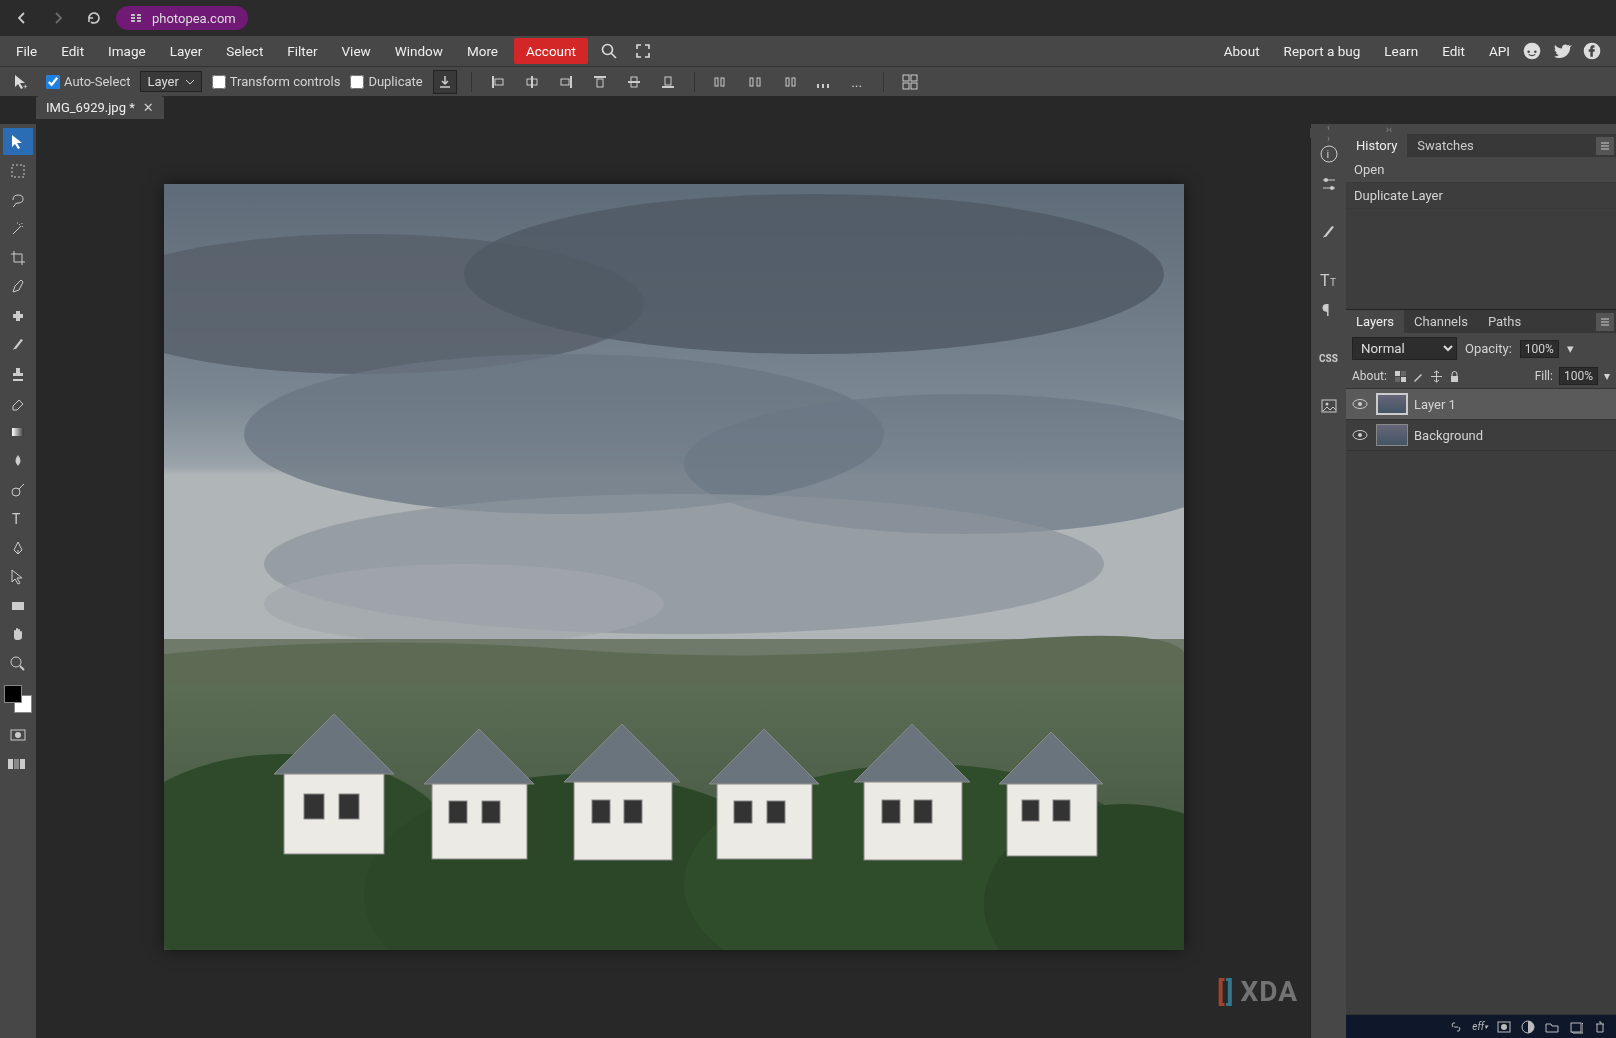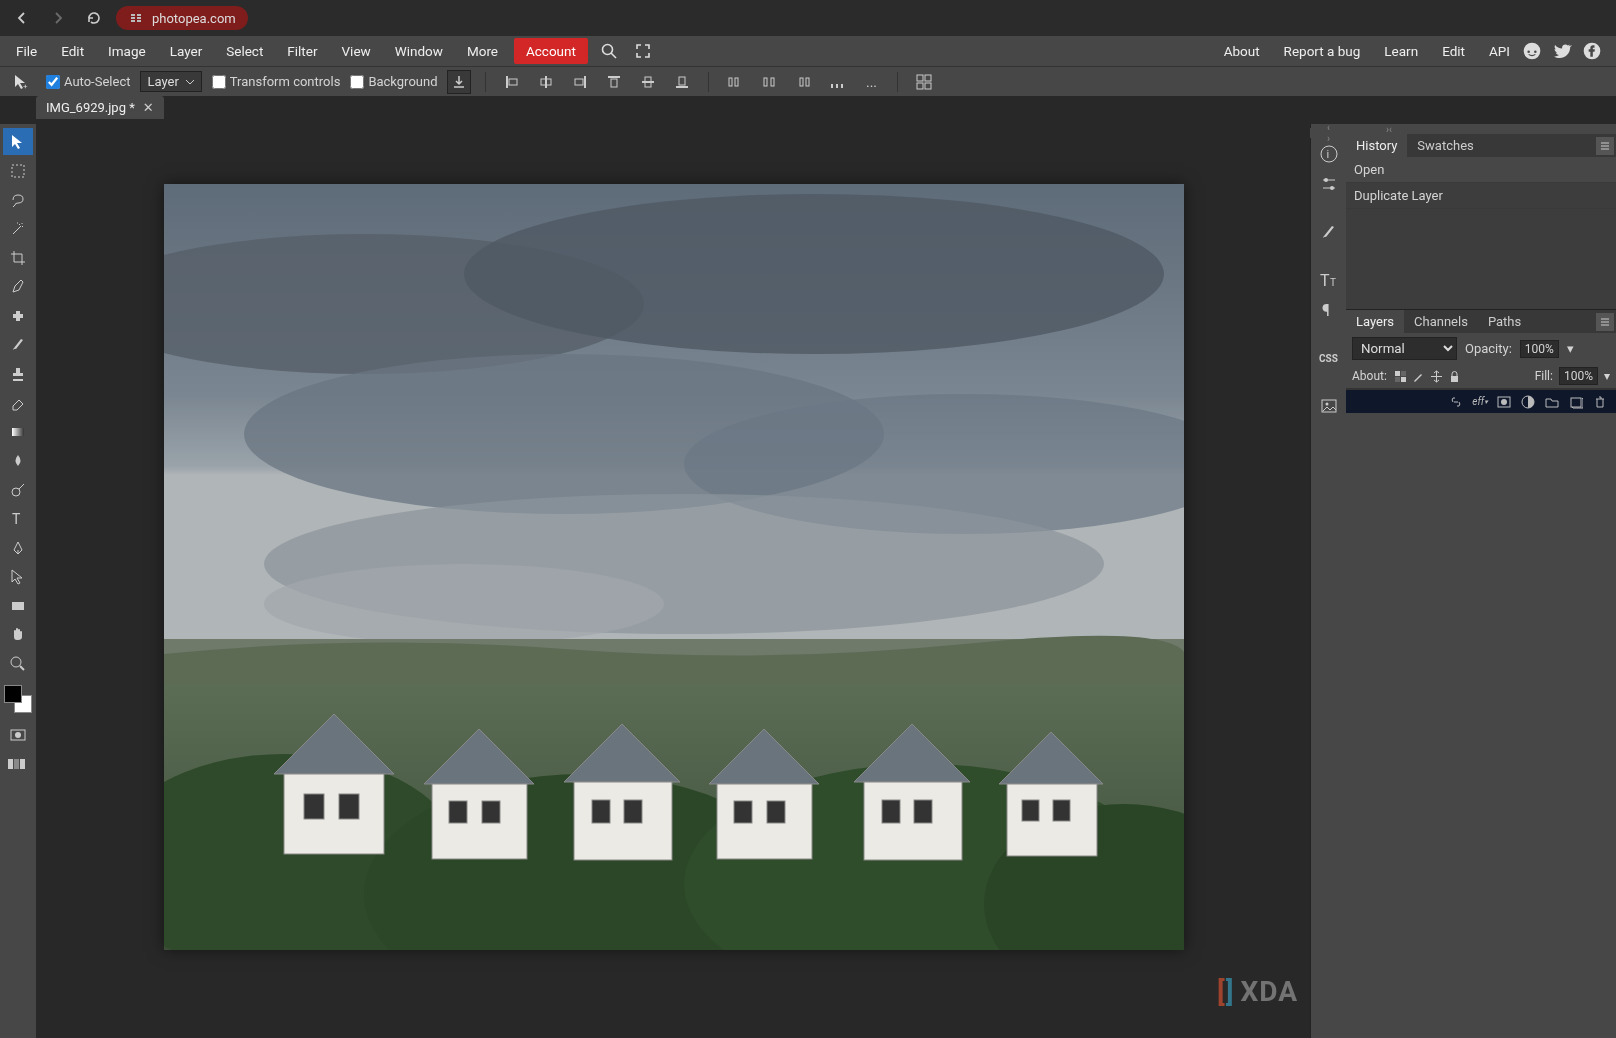--- a/index.html
+++ b/index.html
@@ -1,21 +1,21 @@
 <!DOCTYPE html>
 <html><head>
 <meta charset="utf-8">
 <style>
 * { margin: 0; padding: 0; box-sizing: border-box; font-family: -apple-system, BlinkMacSystemFont, "Segoe UI", Roboto, sans-serif; }
 body { width: 1616px; height: 1038px; background: #1e1e1e; color: #d4d4d4; overflow: hidden; font-size: 13px; }
 
 
 .browser-bar { height: 36px; background: #2b2b2b; display: flex; align-items: center; padding: 0 8px; gap: 8px; }
 .browser-bar .nav-btn { width: 28px; height: 28px; display: flex; align-items: center; justify-content: center; border-radius: 14px; color: #aaa; cursor: pointer; }
-.url-bar { flex: 0 0 auto; display: flex; align-items: center; background: #7f1d1d; border-radius: 14px; padding: 4px 12px; gap: 8px; font-size: 13px; color: #ddd; }
+.url-bar { flex: 0 0 auto; display: flex; align-items: center; background: #701a75; border-radius: 14px; padding: 4px 12px; gap: 8px; font-size: 13px; color: #ddd; }
 .url-bar .icon { width:16px; height:16px; display:inline-flex; align-items:center; justify-content:center; }
 
 
 .menu-bar { height: 30px; background: #474747; display: flex; align-items: center; padding: 0 4px; }
 .menu-item { padding: 5px 12px; cursor: pointer; font-size: 13.5px; color: #eee; }
 .menu-item.account { background: #d32626; color:#fff; border-radius:2px; margin:0 4px;}
 .menu-item.icon-only { padding:4px 8px; }
 .menu-spacer { flex: 1; }
 .social-icons { display:flex; gap:10px; padding-right:10px; align-items:center;}
 .social-icons svg, .social-icons span { width:20px; height:20px; fill:#ddd; color:#ddd;}
@@ -188,21 +188,21 @@
       <svg width="10" height="10" viewBox="0 0 10 10">
         <path d="M1 3 L5 7 L9 3" stroke="#ccc" fill="none"></path>
       </svg>
     </div>
   <label class="opt-check">
       <input type="checkbox" style="">
       <span>Transform controls</span>
     </label>
   <label class="opt-check">
       <input type="checkbox" style="">
-      <span>Background</span>
+      <span>Duplicate</span>
     </label>
   <div class="opt-icon-btn boxed">
       <svg width="16" height="16" viewBox="0 0 16 16">
         <path d="M8 2 v8 M5 7 l3 3 l3 -3 M3 13 h10" stroke="#ccc" stroke-width="1.5" fill="none"></path>
       </svg>
     </div>
   <div class="sep"></div>
   <div class="opt-icon-btn">
       <svg width="16" height="16">
         <rect x="2" y="2" width="2" height="12" fill="#ccc"></rect>
@@ -608,20 +608,42 @@
                 <rect x="3" y="6" width="7" height="6" fill="#ccc"></rect>
                 <path d="M4 6 v-2 a2.5 2.5 0 0 1 5 0 v2" stroke="#ccc" fill="none"></path>
               </svg>
             </span>
         </div>
         <span style="flex:1"></span>
         <span>Fill:</span>
         <span class="val-box">100%</span>
         <span>▾</span>
       </div>
+      <div class="layer-list">
+        <div class="layer-row active">
+          <span class="layer-eye">
+              <svg width="16" height="12">
+                <ellipse cx="8" cy="6" rx="7" ry="4.5" stroke="#ccc" fill="none"></ellipse>
+                <circle cx="8" cy="6" r="2" fill="#ccc"></circle>
+              </svg>
+            </span>
+          <div class="layer-thumb"></div>
+          <span>Layer 1</span>
+        </div>
+        <div class="layer-row">
+          <span class="layer-eye">
+              <svg width="16" height="12">
+                <ellipse cx="8" cy="6" rx="7" ry="4.5" stroke="#ccc" fill="none"></ellipse>
+                <circle cx="8" cy="6" r="2" fill="#ccc"></circle>
+              </svg>
+            </span>
+          <div class="layer-thumb"></div>
+          <span>Background</span>
+        </div>
+      </div>
       <div class="bottom-icons">
         <span>
             <svg width="14" height="14">
               <path d="M4 7 a3 3 0 0 1 0 -4 l2 0 M10 7 a3 3 0 0 1 0 4 l-2 0 M5 7 h4" stroke="#bbb" fill="none"></path>
             </svg>
           </span>
         <span style="font-size:10px;font-style:italic">eff<sub style="font-size:7px">▾</sub></span>
         <span>
             <svg width="14" height="14">
               <rect x="1" y="2" width="12" height="10" stroke="#bbb" fill="none"></rect>

